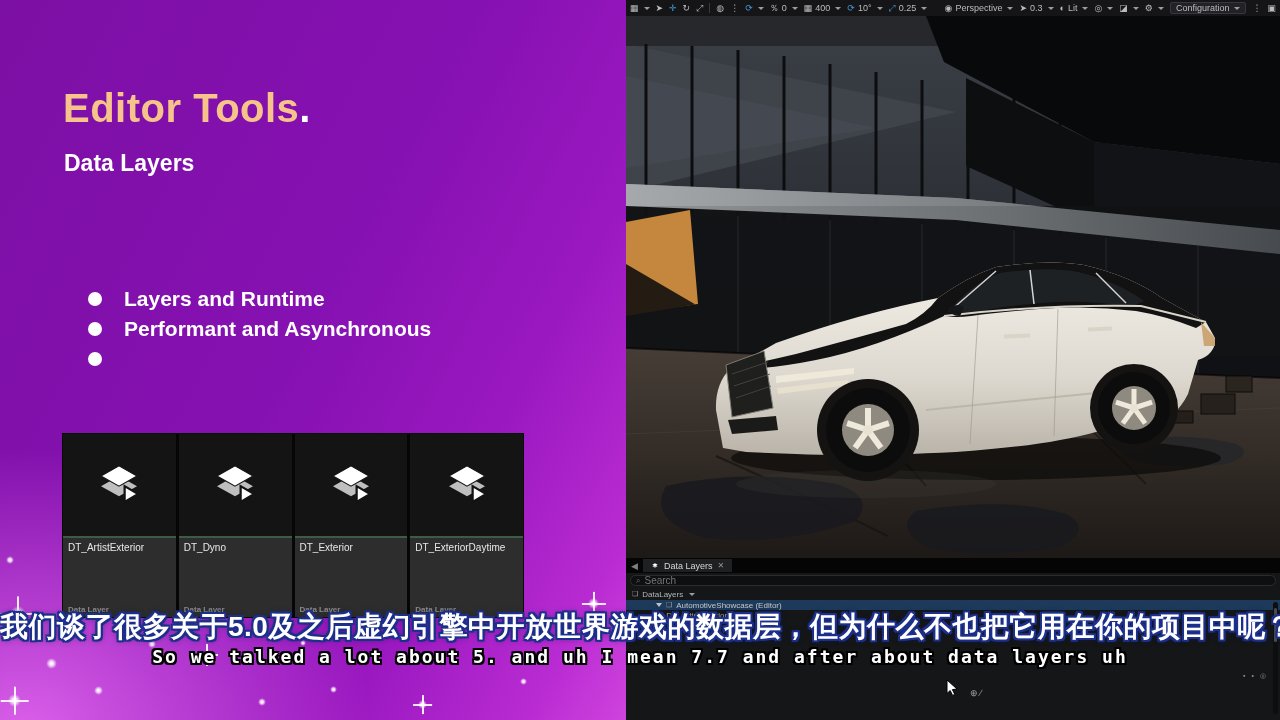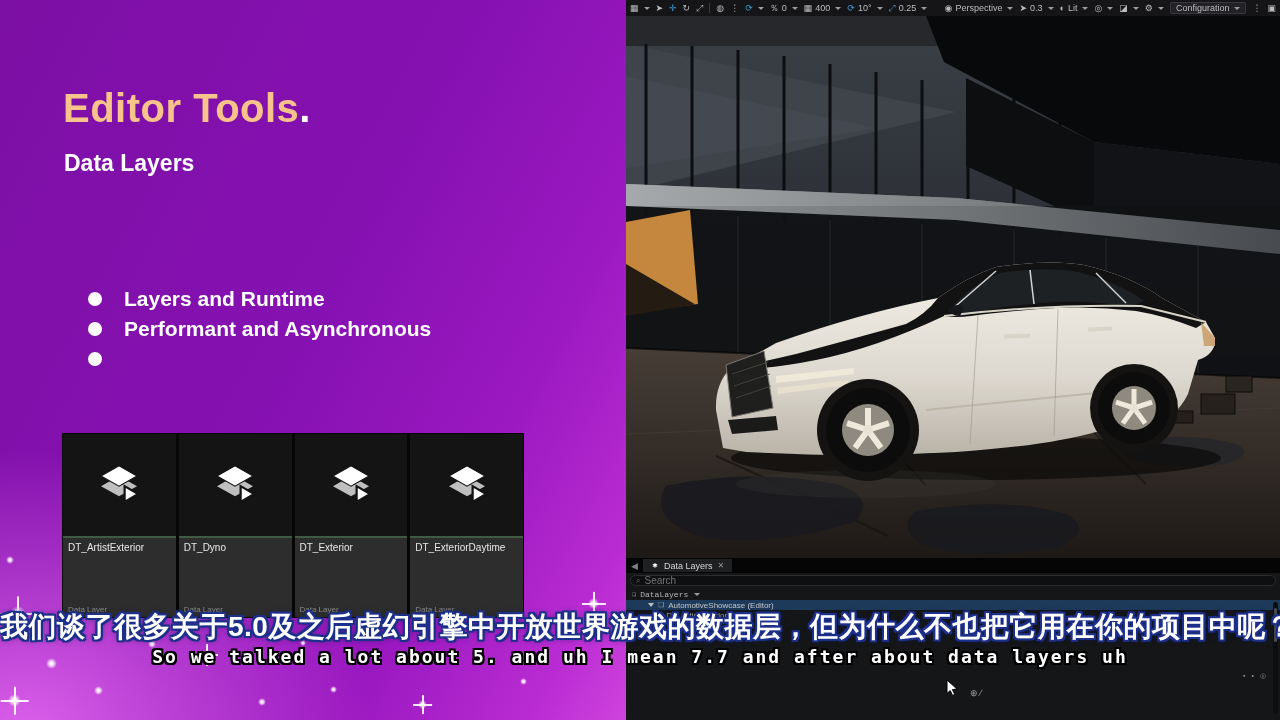--- a/index.html
+++ b/index.html
@@ -34,21 +34,21 @@
   
   #asset-panel {
     position:absolute; left:62px; top:433px; width:462px; height:185px;
     background:#060606; display:grid; grid-template-columns:repeat(4,1fr); gap:3px; padding:1px;
   }
   .tile { background:#151515; display:flex; flex-direction:column; }
   .tile-thumb { height:102px; background:#141414; display:flex; align-items:center; justify-content:center; }
   .tile-bar { height:2px; background:#3e5b43; }
   .tile-label { flex:1; background:#2d2d2d; padding:4px 5px 3px 5px; display:flex; flex-direction:column; justify-content:space-between; }
   .tile-name { color:#e8e8e8; font-size:10px; }
-  .tile-type { color:#8b8b8b; font-size:8px; }
+  .tile-type { color:#8b8b8b; font-size:8px;font-weight:bold; }
 
   
   #viewport-toolbar {
     position:absolute; left:626px; top:0; width:654px; height:16px; background:#151517;
     display:flex; align-items:center; font-size:9px; color:#b9bcbe; padding:0 4px; gap:6px; white-space:nowrap;
   }
   .vt-ico { font-size:9px; line-height:16px; }
   .vt-blue { color:#3f9bd8; }
   .vt-sep { width:1px; height:10px; background:#3a3a3e; }
   .vt-group { display:flex; align-items:center; gap:3px; }
@@ -60,22 +60,22 @@
 
   
   #dl-panel { position:absolute; left:626px; top:558px; width:654px; height:162px; background:#141618; }
   .dl-tabbar { height:15px; background:#050506; display:flex; align-items:center; color:#9fa2a5; font-size:9px; }
   .dl-back { padding:0 5px; color:#7d8083; }
   .dl-tab { background:#1e2022; height:13px; display:flex; align-items:center; gap:5px; padding:0 8px; color:#d3d5d7; }
   .dl-close { color:#8f9294; font-size:8px; }
   .dl-search { margin:2px 4px; height:11px; background:#0e0f10; border:1px solid #2a2c2e; border-radius:6px;
     display:flex; align-items:center; padding:0 5px; gap:4px; }
   .dl-search input { background:transparent; border:none; outline:none; color:#9a9da0; font-size:10px; width:200px; font-family:"Liberation Sans",sans-serif; }
-  .dl-toolbar { height:12px; display:flex; align-items:center; gap:4px; padding:0 6px; color:#b3b6b8; font-size:8px;font-family:Liberation Mono, monospace; }
-  .dl-row { height:10px; display:flex; align-items:center; gap:4px; color:#c4c7c9; font-size:8px; padding-left:22px; }
+  .dl-toolbar { height:12px; display:flex; align-items:center; gap:4px; padding:0 6px; color:#b3b6b8; font-size:8px; }
+  .dl-row { height:10px; display:flex; align-items:center; gap:4px; color:#c4c7c9; font-size:8px; padding-left:30px; }
   .dl-row.sel { background:#1d3a5a; }
   .dl-row.child { padding-left:30px; color:#aeb1b3; }
   .dl-ico { font-size:7px; color:#9fa2a4; }
   .dl-arrow { width:0; height:0; border-left:3px solid transparent; border-right:3px solid transparent; border-top:4px solid #c0c3c5; }
   .panel-scrollbar { position:absolute; right:2px; top:44px; width:5px; height:112px; background:#0d0e0f; border-radius:3px; }
   .panel-scrollbar .thumb { position:absolute; left:1px; top:6px; width:3px; height:34px; background:#4a4d50; border-radius:2px; }
   .mini-icons { position:absolute; right:14px; top:114px; display:flex; gap:6px; color:#8a8d90; font-size:7px; }
 
   
   #subtitle-zh {

